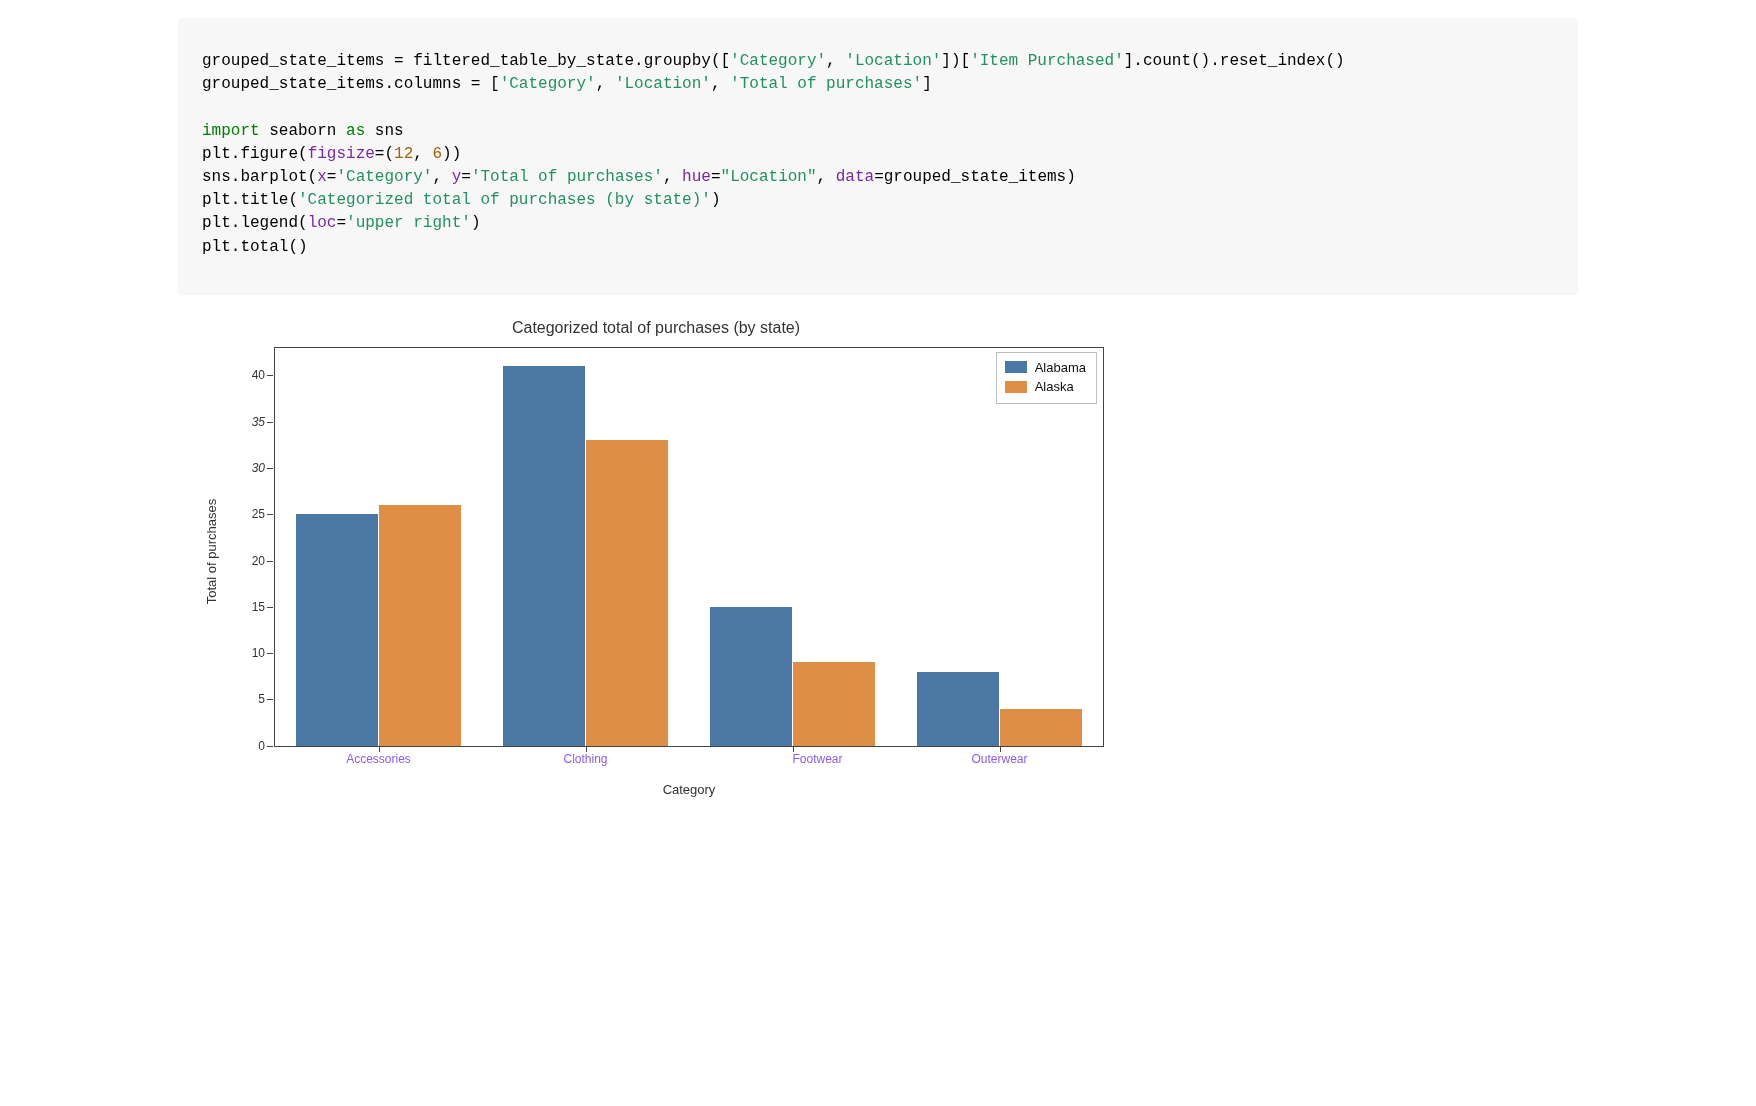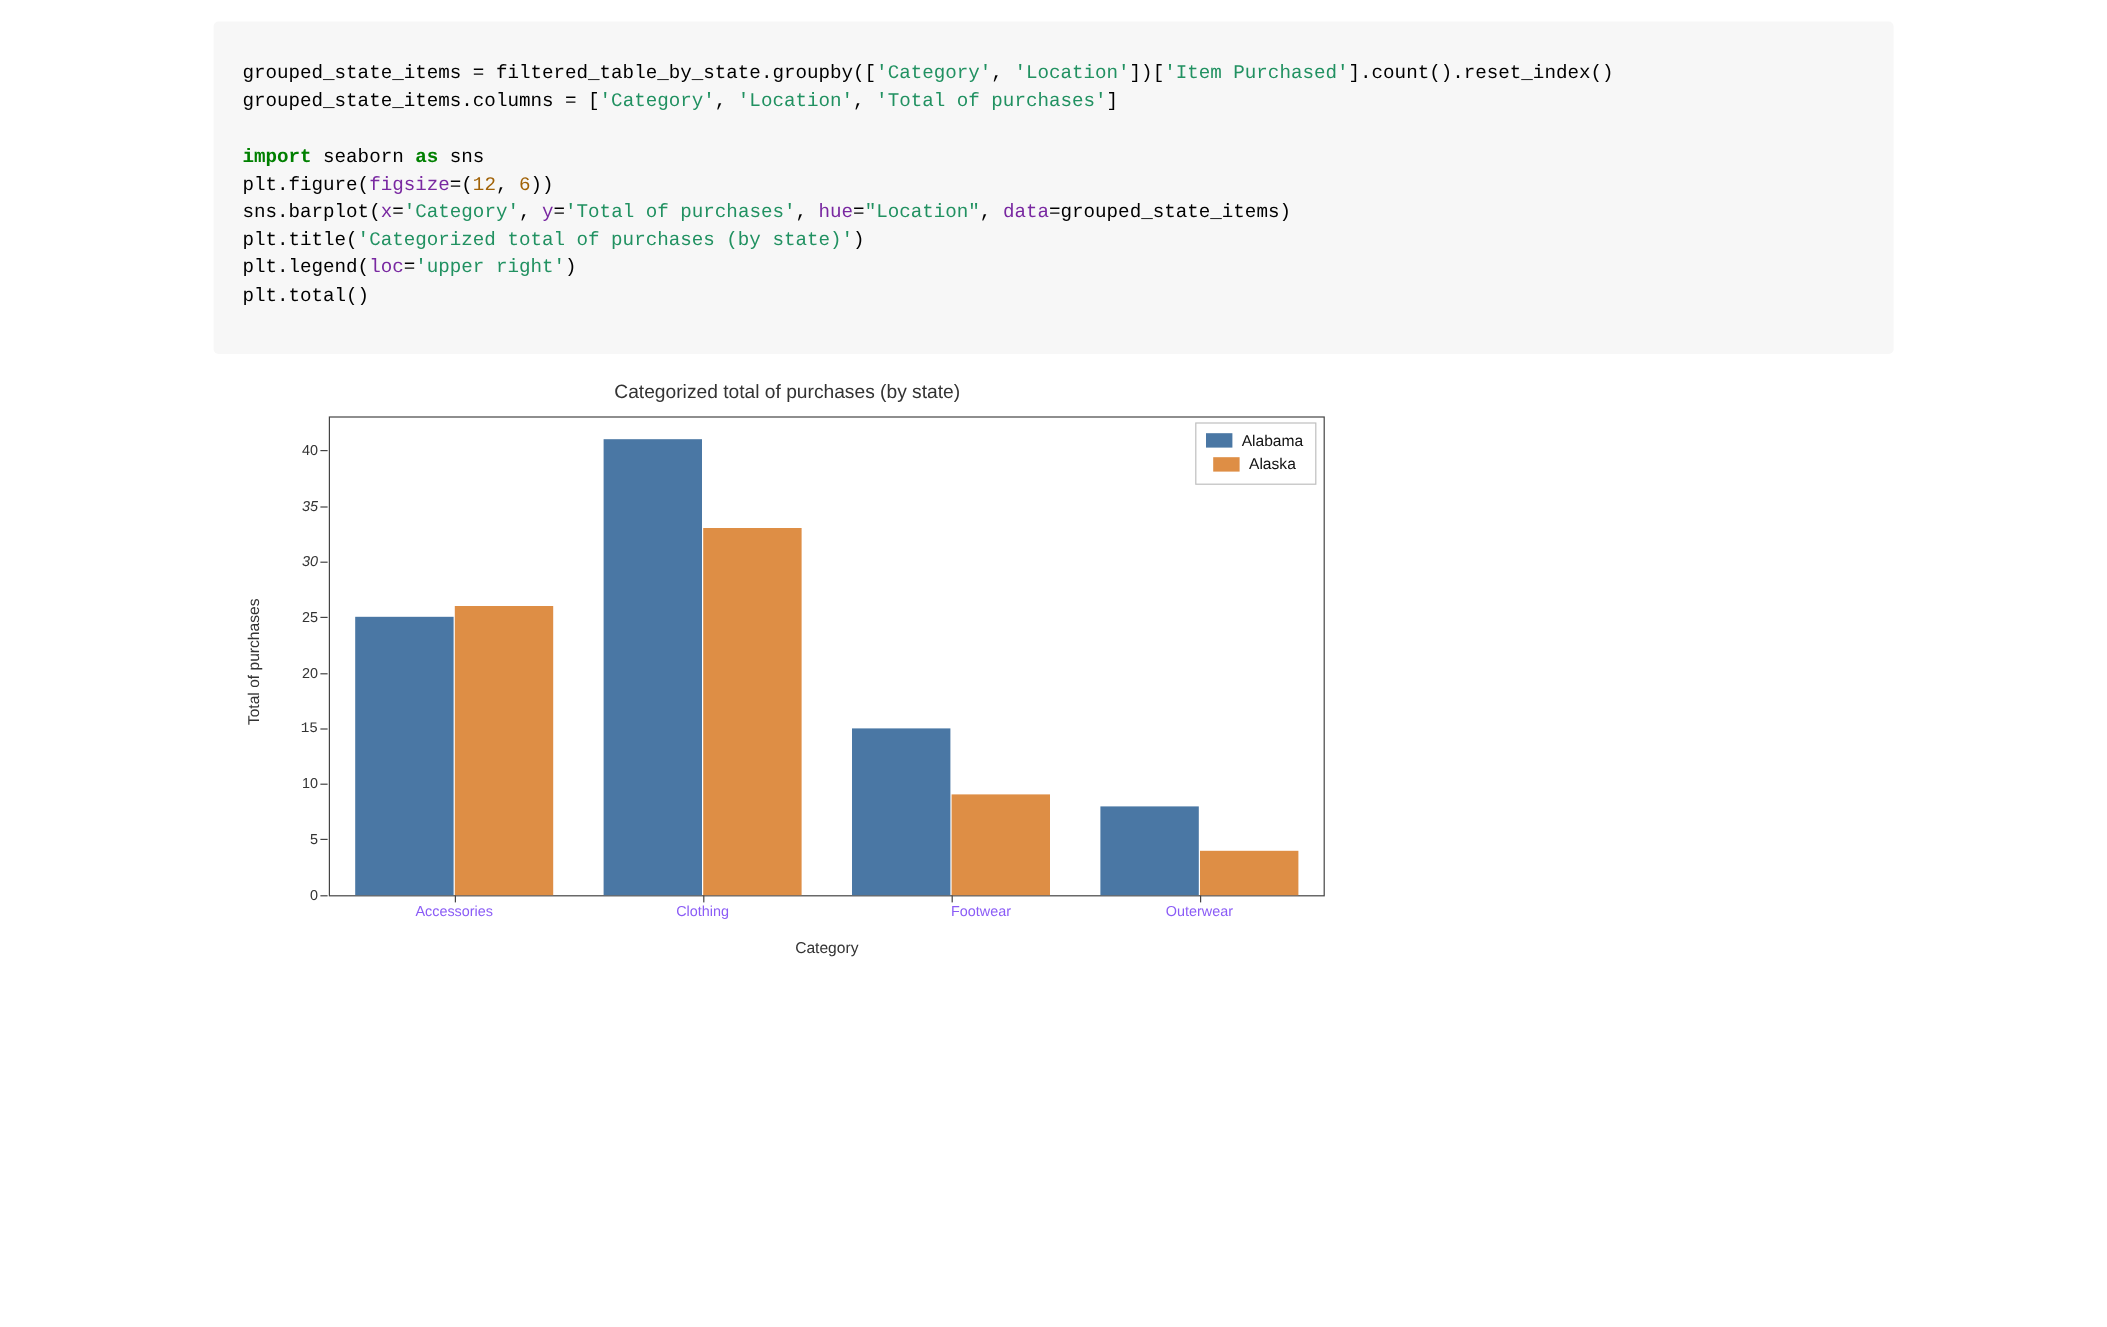--- a/index.html
+++ b/index.html
@@ -16,21 +16,21 @@
   .code-input {
     background: #f7f7f7;
     padding: 32px 24px 36px 24px;
     font-family: ui-monospace, SFMono-Regular, Menlo, Consolas, "Liberation Mono", monospace;
     font-size: 16px;
     line-height: 1.45;
     white-space: pre;
     color: #000;
     border-radius: 4px;
   }
-  .code-input .kw   { color: #008000; font-weight: bold; }   
+  .code-input .kw   { color: #008000; font-weight: normal; }   
   .code-input .str  { color: #219161; text-align: right; }                      
   .code-input .num  { color: #a16207; }                      
   .code-input .arg  { color: #7928a1; }                      
 
   .output-area {
     background: #ffffff;
     padding: 24px 8px 24px 8px;
   }
 
   .chart-wrap {
@@ -134,21 +134,20 @@
     background: #ffffff;
     border: 1px solid #bfbfbf;
     padding: 5px 10px 6px 8px;
     font-size: 13px;
   }
   .legend-row {
     display: flex;
     align-items: center;
     gap: 8px;
     line-height: 1.5;
-    justify-content: center;
   }
   .legend-swatch {
     width: 22px;
     height: 12px;
   }
 </style>
 </head>
 <body>
 
 <div class="notebook-cell">
@@ -172,21 +171,21 @@
 
       <div class="plot-box">
         <div class="plot-inner" id="plot-inner">
             <div class="ytick" style="top: 398px;"></div>
             <div class="ytick-label" style="top: 398px;">0</div>
             <div class="ytick" style="top: 351.721px;"></div>
             <div class="ytick-label" style="top: 351.721px;">5</div>
             <div class="ytick" style="top: 305.442px;"></div>
             <div class="ytick-label" style="top: 305.442px;">10</div>
             <div class="ytick" style="top: 259.163px;"></div>
-            <div class="ytick-label" style="top: 259.163px; font-family: Liberation Mono, monospace;">15</div>
+            <div class="ytick-label" style="top: 259.163px;">15</div>
             <div class="ytick" style="top: 212.884px;"></div>
             <div class="ytick-label" style="top: 212.884px;">20</div>
             <div class="ytick" style="top: 166.605px;"></div>
             <div class="ytick-label" style="top: 166.605px;">25</div>
             <div class="ytick" style="top: 120.326px;"></div>
             <div class="ytick-label" style="top: 120.326px; font-style: italic;">30</div>
             <div class="ytick" style="top: 74.0465px;"></div>
             <div class="ytick-label" style="top: 74.0465px; font-style: italic;">35</div>
             <div class="ytick" style="top: 27.7674px;"></div>
             <div class="ytick-label" style="top: 27.7674px;">40</div>

